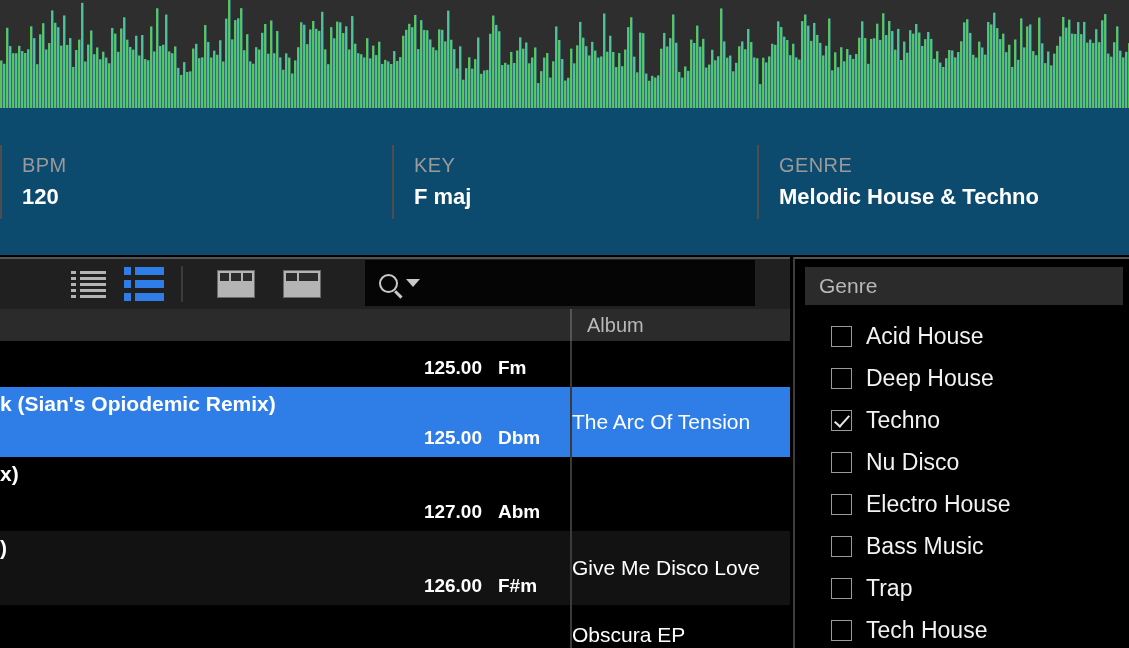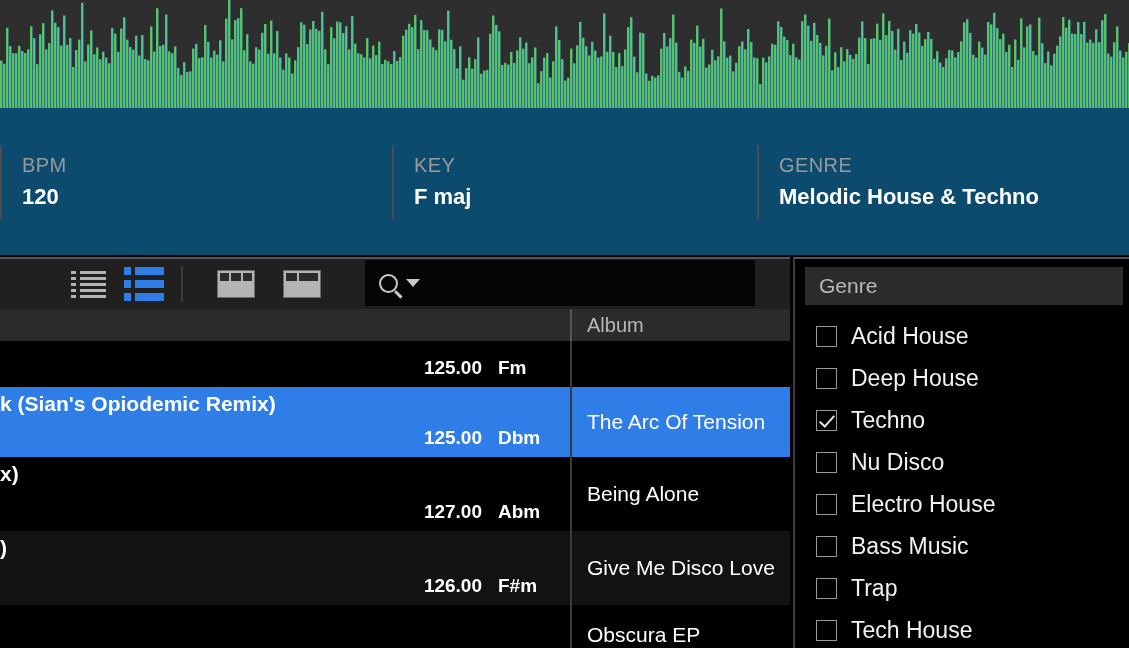--- a/index.html
+++ b/index.html
@@ -132,38 +132,38 @@
     white-space: nowrap; padding-left: 0;
   }
   .row .numbers {
     display: flex; justify-content: flex-end; align-items: baseline;
     gap: 16px; padding-right: 18px;
   }
   .row .bpm { color: #fff; font-size: 19px; }
   .row .key { color: #fff; font-size: 19px; width: 54px; }
   .row .album-col {
     flex: 1; color: #fff; font-size: 21px;
-    display: flex; align-items: center; padding-left: 15px;
+    display: flex; align-items: center; 
     white-space: nowrap; overflow: hidden;
   }
   .row.clipped .album-col { align-items: flex-start; }
 
   
   .genre-panel {
     position: absolute; left: 793px; top: 257px; width: 336px; height: 391px;
     background: #000; border-left: 2px solid #3d3d3d; border-top: 2px solid #555;
   }
   .genre-header {
     margin: 8px 6px 4px 10px; height: 38px; background: #2b2b2b;
     color: #b8b8b8; font-size: 21px; line-height: 38px; padding-left: 14px;
   }
   .genre-list { padding: 6px 0 0 0; }
   .genre-item {
     display: flex; align-items: center; gap: 14px;
-    height: 42px; padding-left: 21px;
+    height: 42px; padding-left: 36px;
   }
   .cb {
     width: 21px; height: 21px; border: 1.5px solid #9a9a9a;
     position: relative; flex: none; background: transparent;
   }
   .cb.checked::after {
     content: ""; position: absolute; left: 6px; top: 1px;
     width: 6px; height: 13px; border: solid #e8e8e8;
     border-width: 0 2px 2px 0; transform: rotate(42deg);
   }
@@ -670,21 +670,20 @@
           <div class="album-col">The Arc Of Tension</div>
         </div>
         <div class="row" style="position: absolute; top: 148px; height: 74px;">
           <div class="left-col">
             <div class="title">x)</div>
             <div class="numbers">
               <span class="bpm">127.00</span>
               <span class="key">Abm</span>
             </div>
           </div>
-          <div class="album-col">Being Alone</div>
         </div>
         <div class="row alt" style="position: absolute; top: 222px; height: 74px;">
           <div class="left-col">
             <div class="title">)</div>
             <div class="numbers">
               <span class="bpm">126.00</span>
               <span class="key">F#m</span>
             </div>
           </div>
           <div class="album-col">Give Me Disco Love</div>

